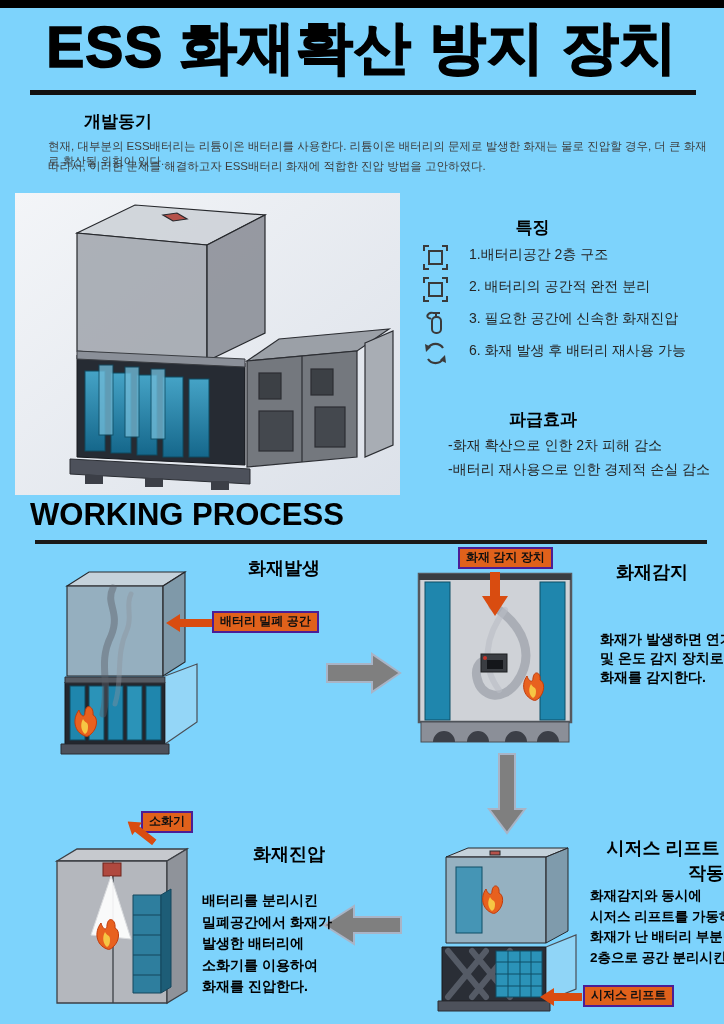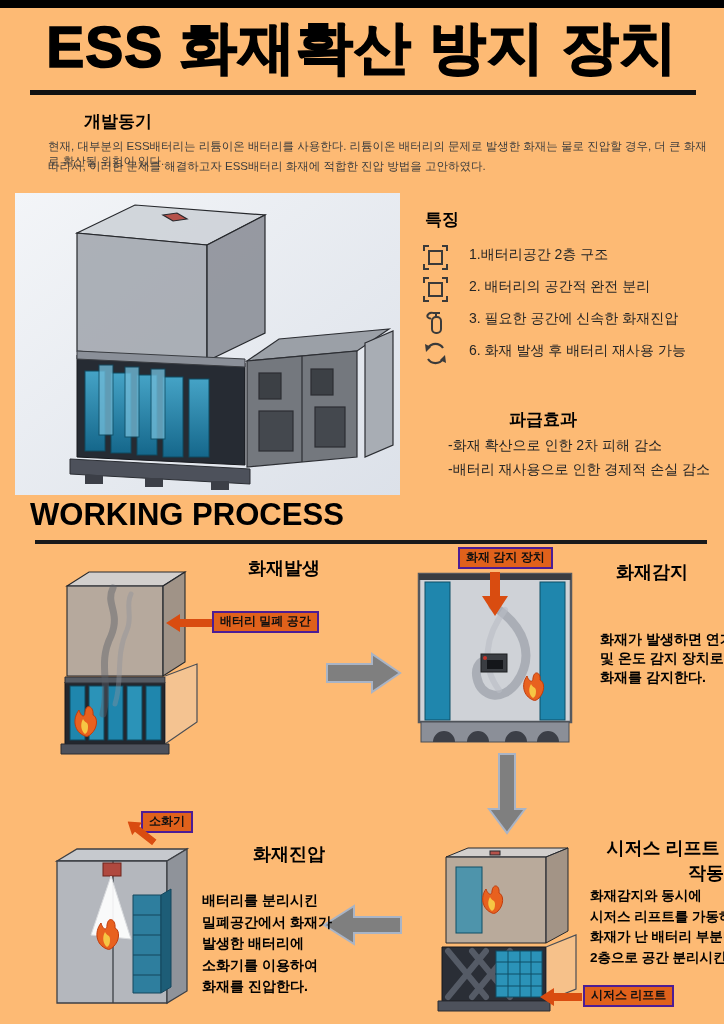--- a/index.html
+++ b/index.html
@@ -1,30 +1,30 @@
 <!DOCTYPE html>
 <html><head>
 <meta charset="utf-8">
 <style>
   html,body{margin:0;padding:0;background:#fff;}
   .poster{
-    position:relative;width:724px;height:1024px;background:#fdba74;overflow:hidden;
+    position:relative;width:724px;height:1024px;background:#7dd3fc;overflow:hidden;
     font-family:"Liberation Sans","DejaVu Sans",sans-serif;color:#000;
   }
   .abs{position:absolute;}
   
   .top-bar{left:0;top:0;width:724px;height:8px;background:#000;}
   .main-title{left:0;top:10px;width:724px;text-align:center;font-size:57px;font-weight:bold;
     letter-spacing:1px;-webkit-text-stroke:1.6px #000;white-space:nowrap;}
   .title-underline{left:30px;top:90px;width:666px;height:5px;background:#111;}
   
   .motiv-head{left:48px;top:110px;font-size:17px;font-weight:bold;margin-left:36px;}
   .motiv-line{left:48px;width:668px;font-size:11.5px;color:#3d3d3d;line-height:15px;}
   
-  .feat-head{left:425px;top:208px;width:215px;text-align:left;font-size:17px;font-weight:bold;}
+  .feat-head{left:425px;top:216px;width:215px;text-align:center;font-size:17px;font-weight:bold;}
   .feat-row{height:26px;display:flex;margin-left:11px;}
   .feat-icon{position:absolute;left:-36px;top:-2px;width:27px;height:27px;}
   .feat-label{font-size:14px;color:#262626;white-space:nowrap;}
   .fx-head{left:443px;top:408px;width:200px;text-align:center;font-size:17px;font-weight:bold;}
   .fx-line{left:448px;font-size:14px;color:#262626;white-space:nowrap;}
   
   .wp-head{left:30px;top:496px;font-size:32px;font-weight:bold;letter-spacing:0;transform:scaleX(.97);transform-origin:left;white-space:nowrap;}
   .wp-rule{left:35px;top:540px;width:672px;height:4px;background:#1a1a1a;}
   .step-title{font-size:18px;font-weight:bold;white-space:nowrap;}
   .step-body{font-size:14px;font-weight:bold;line-height:19px;white-space:nowrap;}

